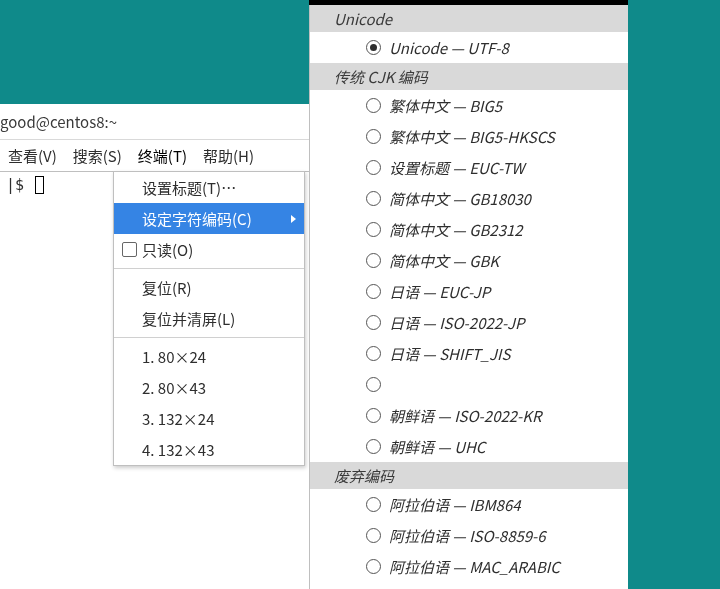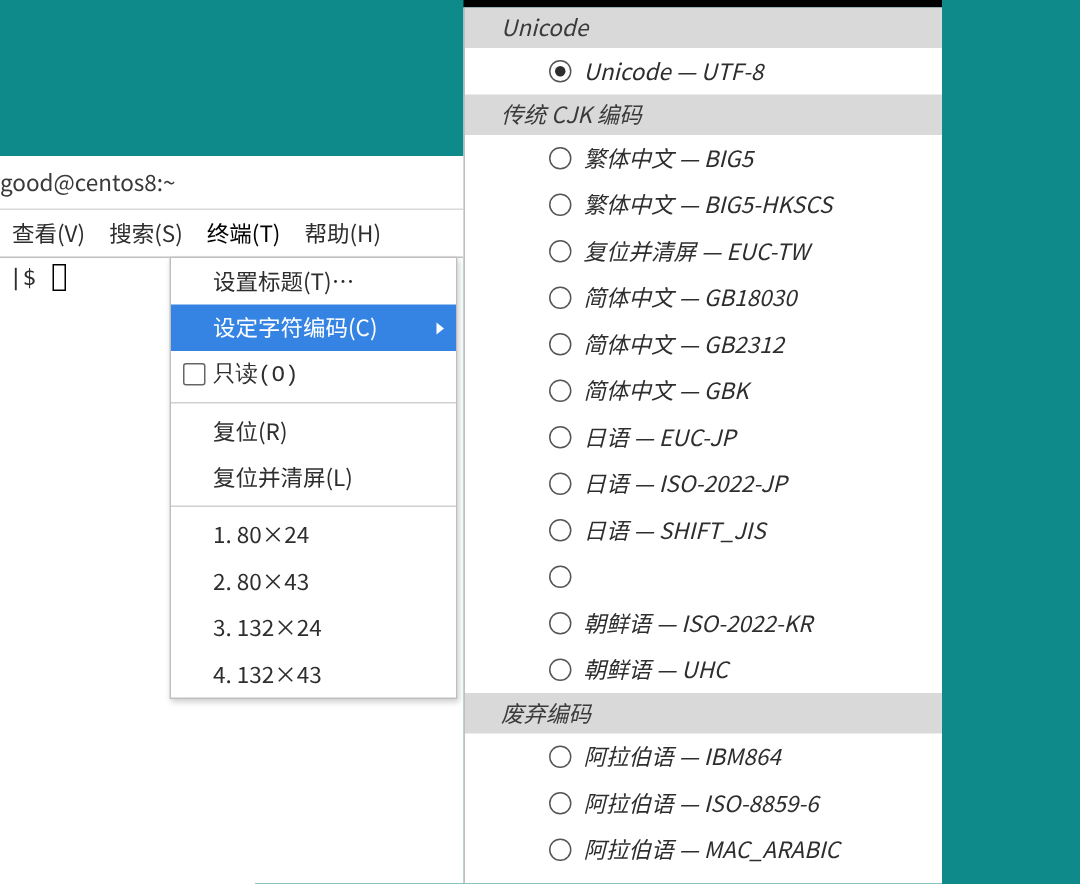--- a/index.html
+++ b/index.html
@@ -80,21 +80,21 @@
   }
   .dd-item {
     display: flex;
     align-items: center;
     height: 31px;
     padding-left: 28px;
     padding-right: 8px;
     cursor: pointer;
     position: relative;
   }
-  .dd-item.checkbox { padding-left: 8px; font-family: Liberation Mono, monospace; }
+  .dd-item.checkbox { padding-left: 8px; }
   .dd-item.checkbox .chk {
     width: 15px; height: 15px;
     border: 1px solid #666;
     border-radius: 2px;
     margin-right: 5px;
     flex-shrink: 0;
   }
   .dd-item.highlight {
     background: #3584e4;
     color: #ffffff;
@@ -220,21 +220,21 @@
     <div class="sm-item">
       <span class="radio"></span>
       <span>繁体中文 — BIG5</span>
     </div>
     <div class="sm-item">
       <span class="radio"></span>
       <span>繁体中文 — BIG5-HKSCS</span>
     </div>
     <div class="sm-item">
       <span class="radio"></span>
-      <span>复位并清屏 — EUC-TW</span>
+      <span>设置标题 — EUC-TW</span>
     </div>
     <div class="sm-item">
       <span class="radio"></span>
       <span>简体中文 — GB18030</span>
     </div>
     <div class="sm-item">
       <span class="radio"></span>
       <span>简体中文 — GB2312</span>
     </div>
     <div class="sm-item">

